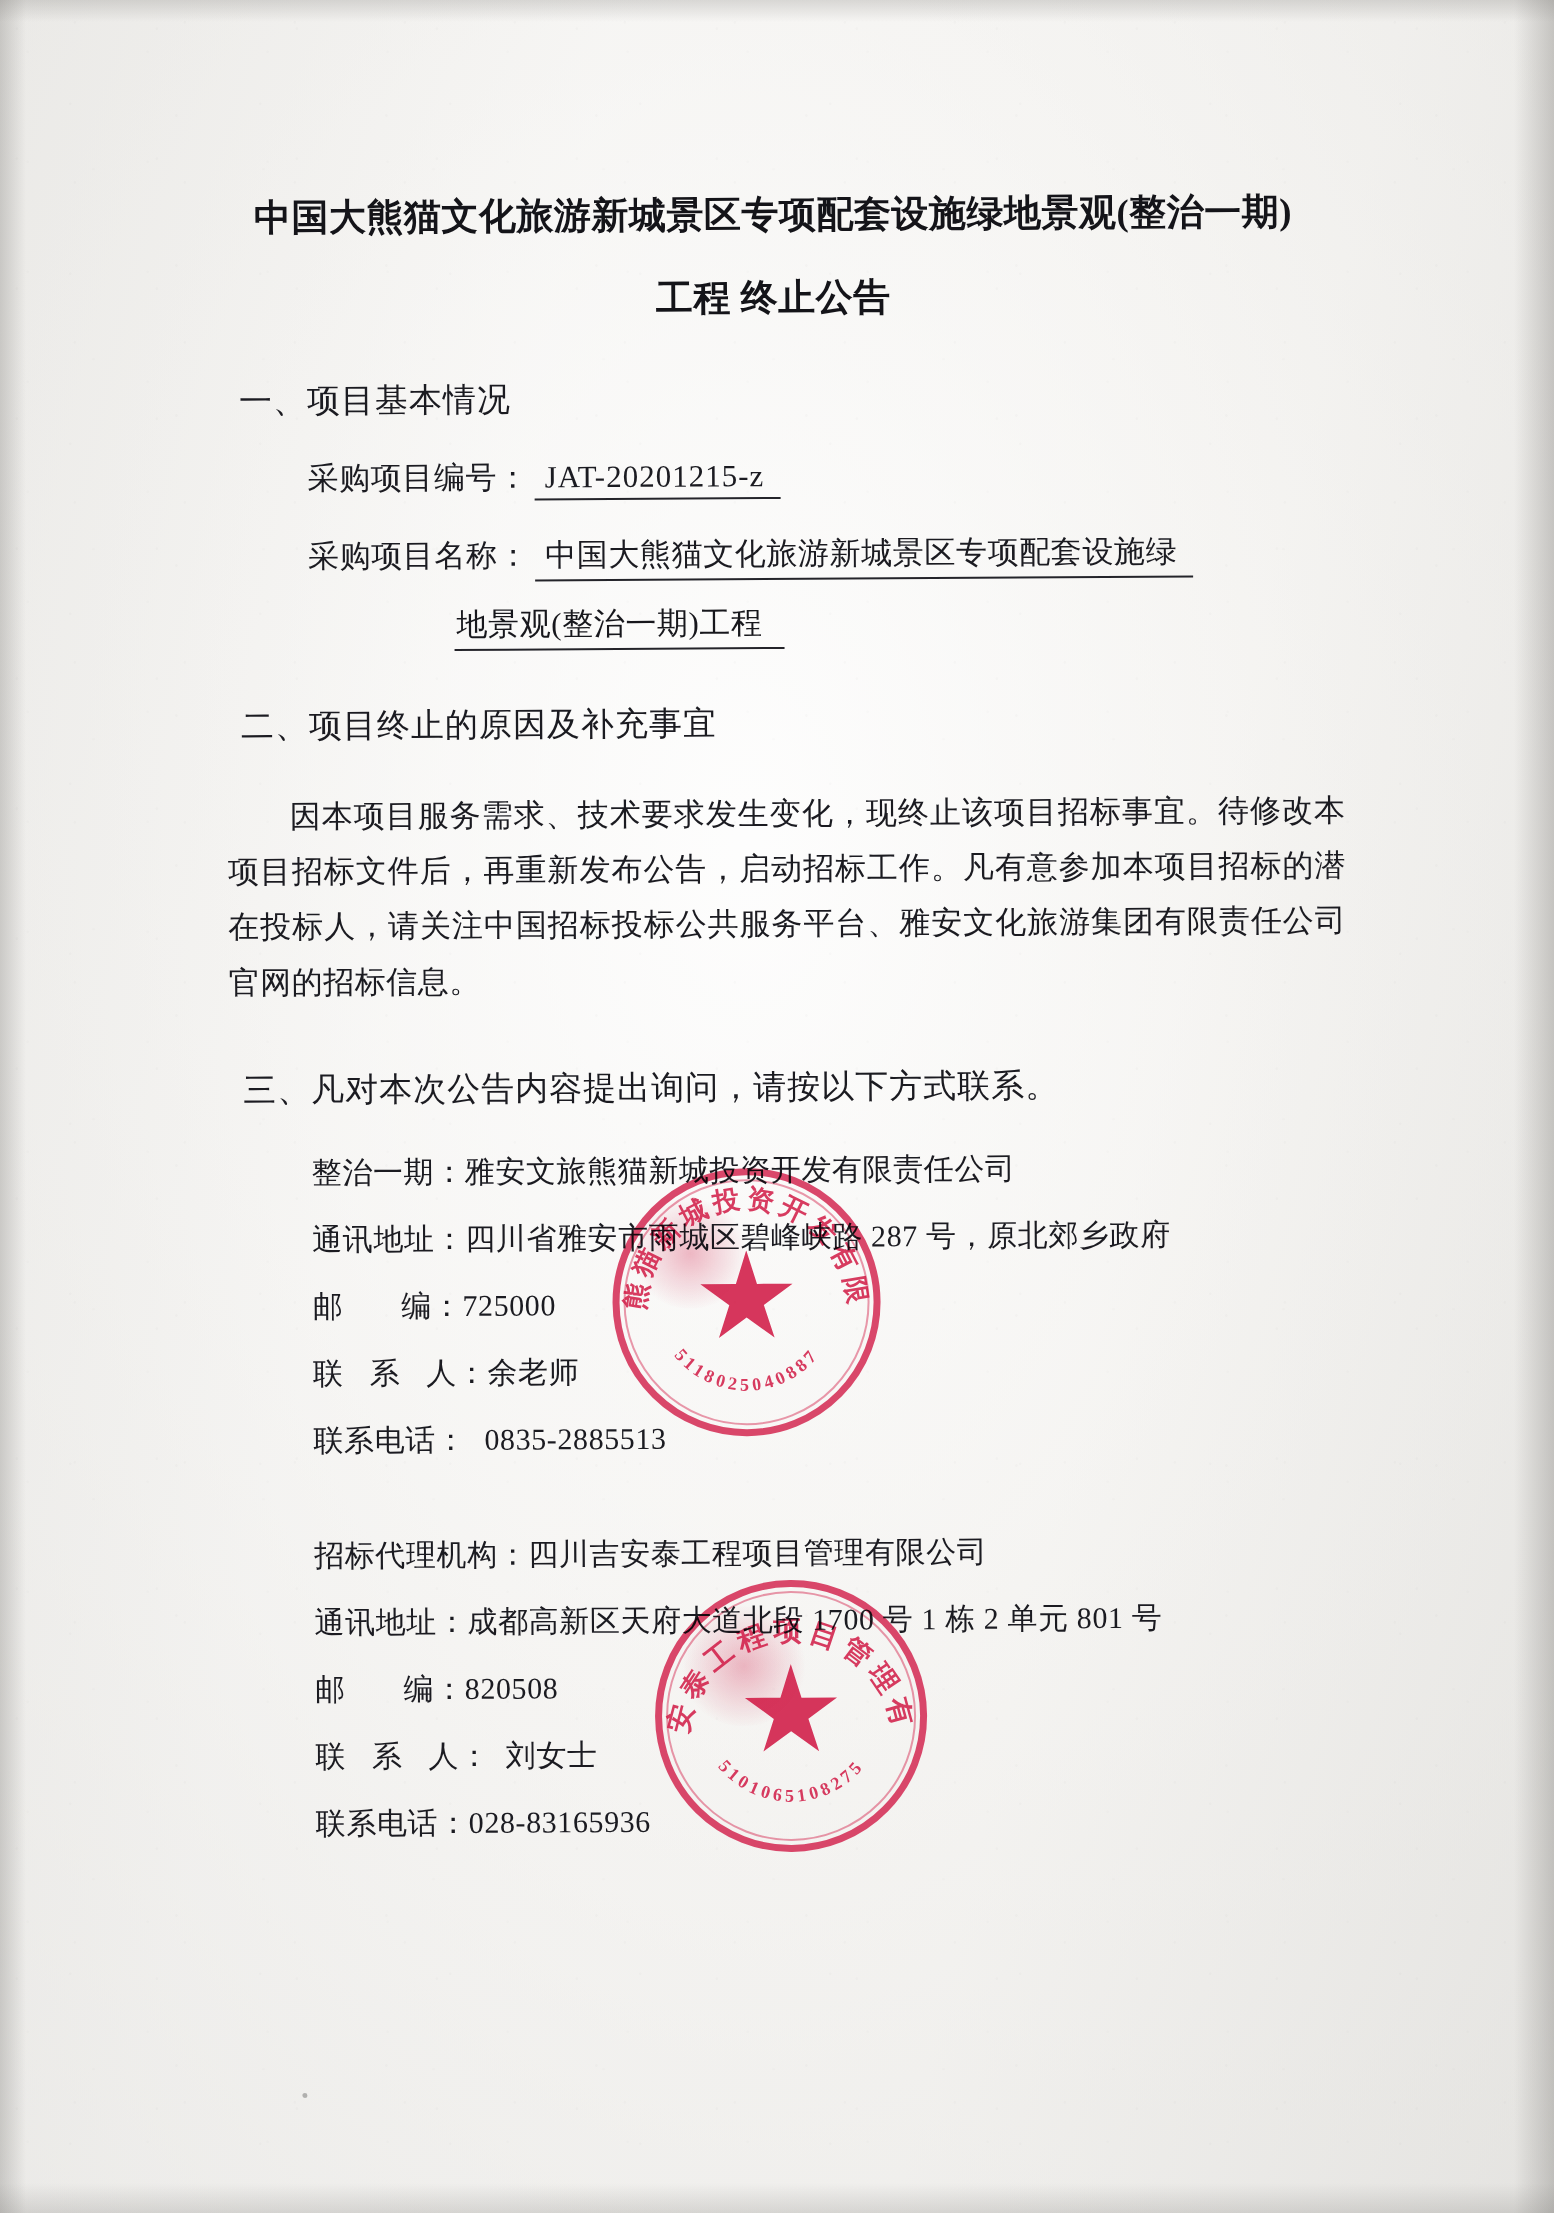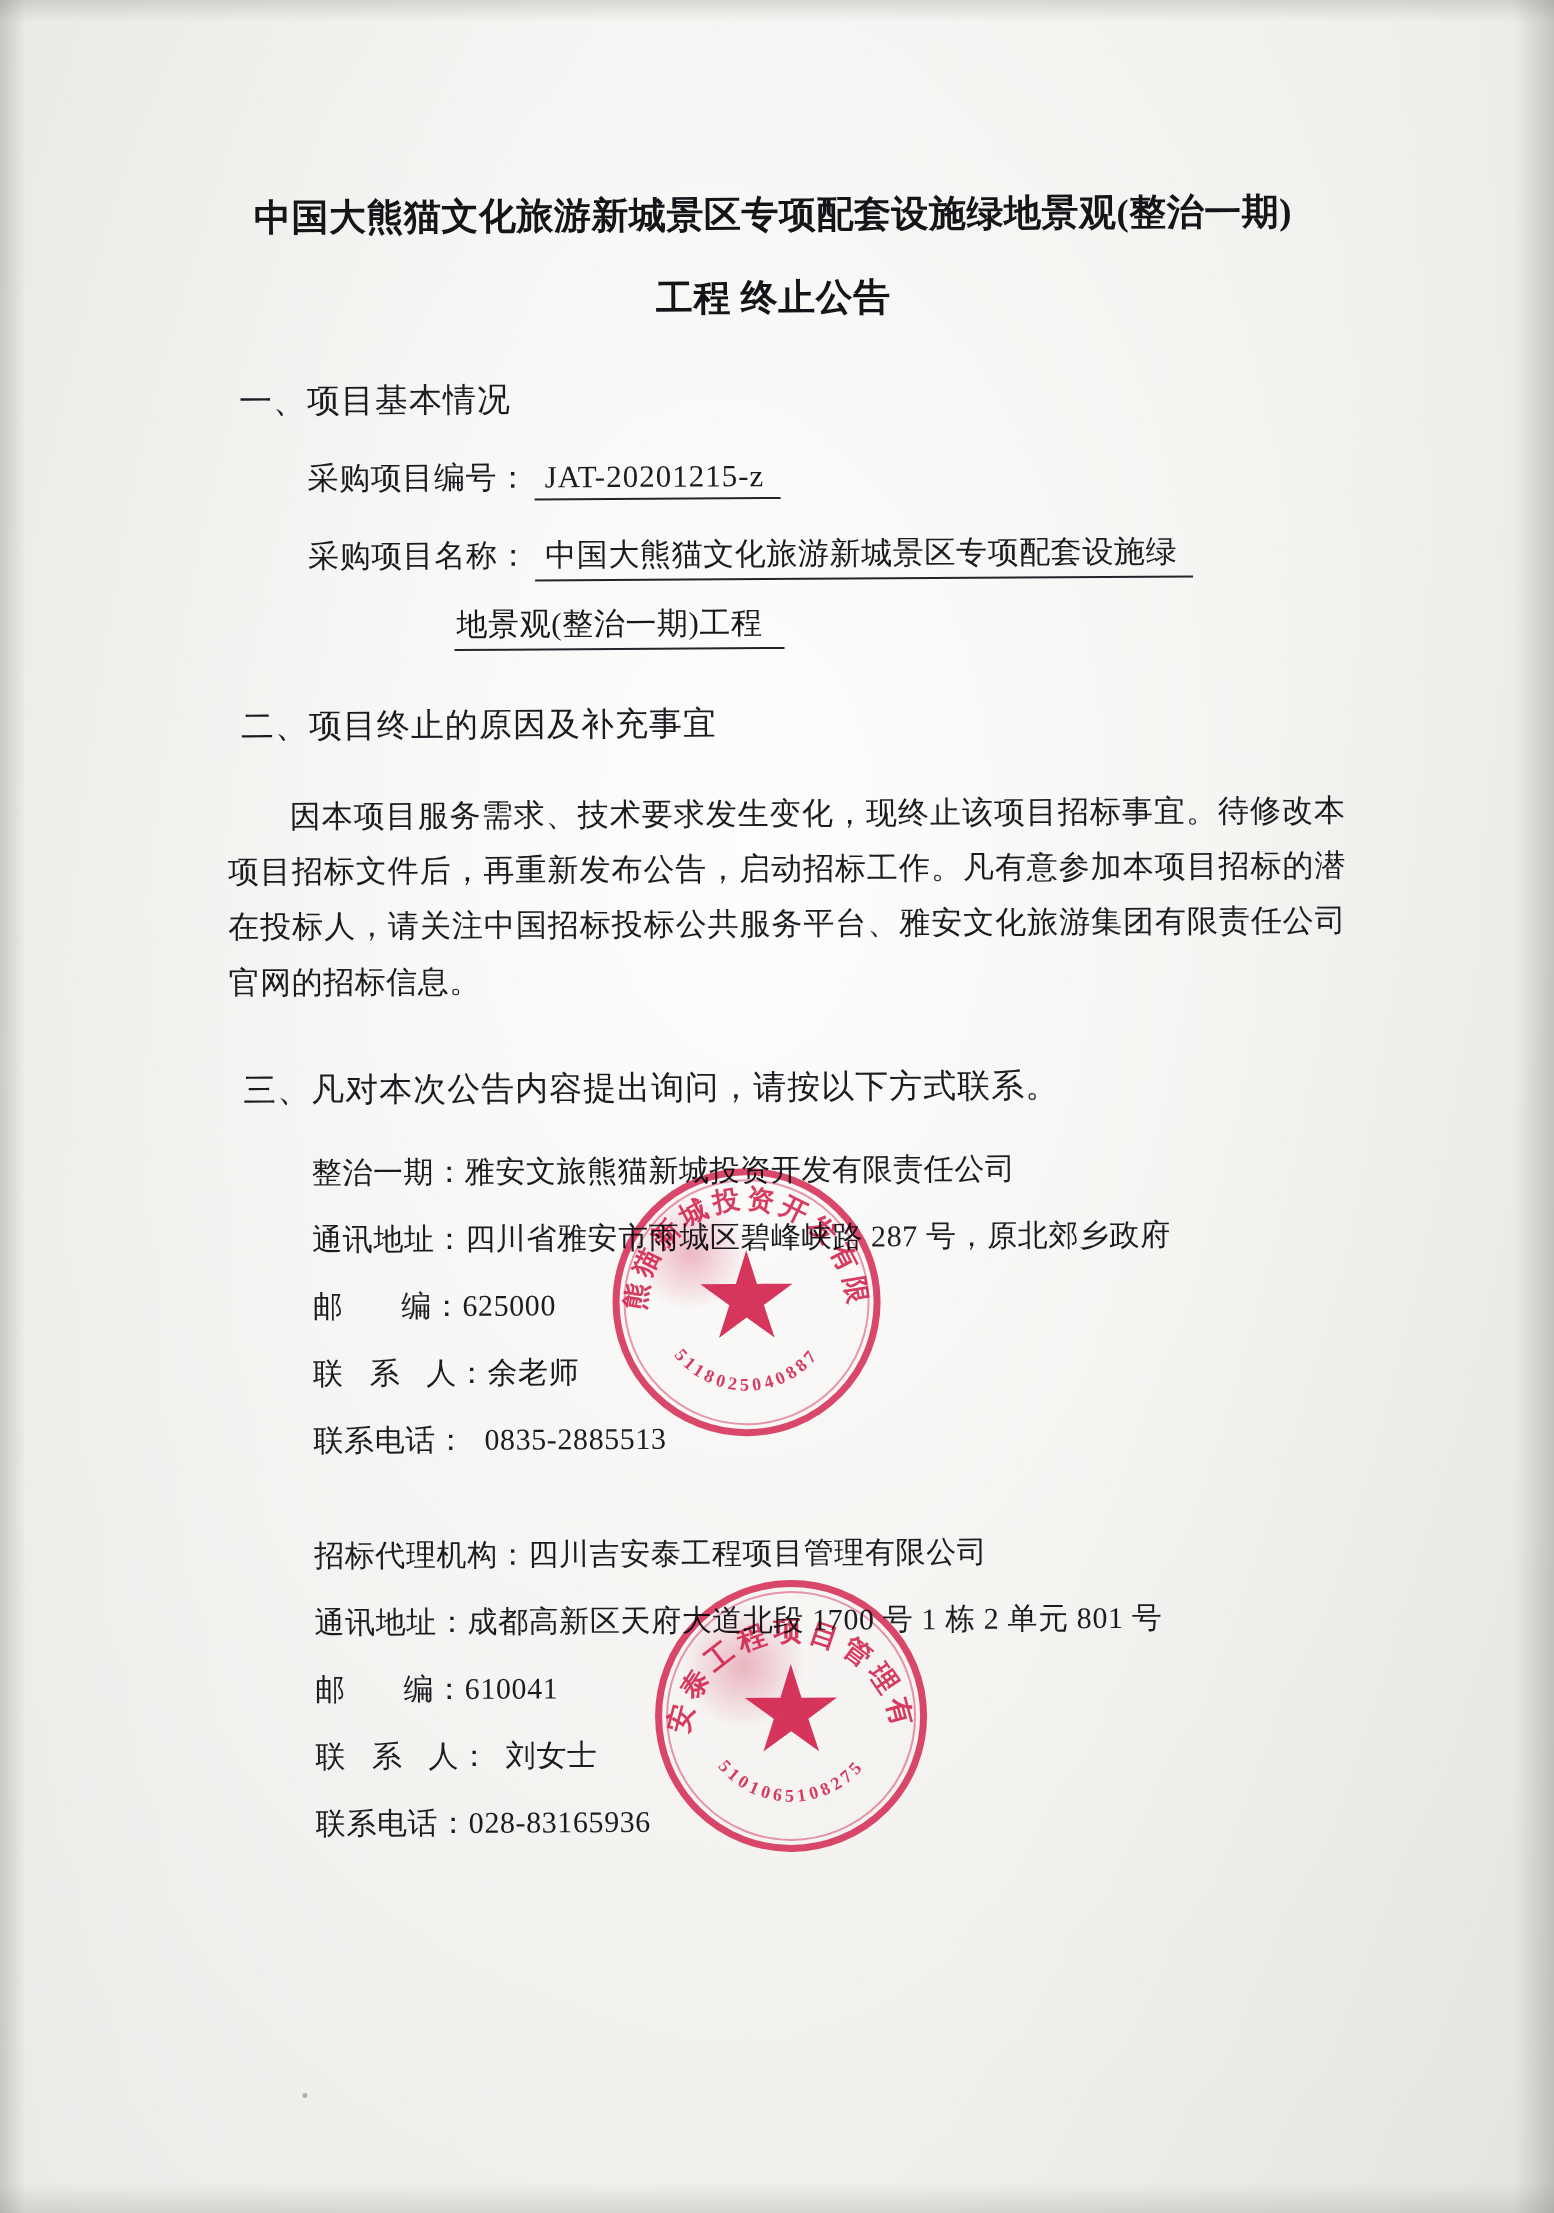--- a/index.html
+++ b/index.html
@@ -210,37 +210,37 @@
 
     <div class="section-head tight" style="margin-top:58px;">三、凡对本次公告内容提出询问，请按以下方式联系。</div>
 
     <div class="contact-line first">
       <span>整治一期：</span><span>雅安文旅熊猫新城投资开发有限责任公司</span>
     </div>
     <div class="contact-line">
       <span>通讯地址：</span><span>四川省雅安市雨城区碧峰峡路 287 号，原北郊乡政府</span>
     </div>
     <div class="contact-line">
-      <span>邮</span><span class="sp"></span><span>编：</span><span>625000</span>
+      <span>邮</span><span class="sp"></span><span>编：</span><span>725000</span>
     </div>
     <div class="contact-line">
       <span>联</span><span class="sp" style="width:26px;"></span><span>系</span><span class="sp" style="width:26px;"></span><span>人：</span><span>余老师</span>
     </div>
     <div class="contact-line">
       <span>联系电话：</span><span class="sp" style="width:18px;"></span><span>0835-2885513</span>
     </div>
 
     <div class="contact-line contact-gap">
       <span>招标代理机构：</span><span>四川吉安泰工程项目管理有限公司</span>
     </div>
     <div class="contact-line">
       <span>通讯地址：</span><span>成都高新区天府大道北段 1700 号 1 栋 2 单元 801 号</span>
     </div>
     <div class="contact-line">
-      <span>邮</span><span class="sp"></span><span>编：</span><span>610041</span>
+      <span>邮</span><span class="sp"></span><span>编：</span><span>820508</span>
     </div>
     <div class="contact-line">
       <span>联</span><span class="sp" style="width:26px;"></span><span>系</span><span class="sp" style="width:26px;"></span><span>人：</span><span class="sp" style="width:16px;"></span><span>刘女士</span>
     </div>
     <div class="contact-line">
       <span>联系电话：</span><span>028-83165936</span>
     </div>
 
     <div class="seal" id="seal-buyer">
       <div class="ring"></div>

